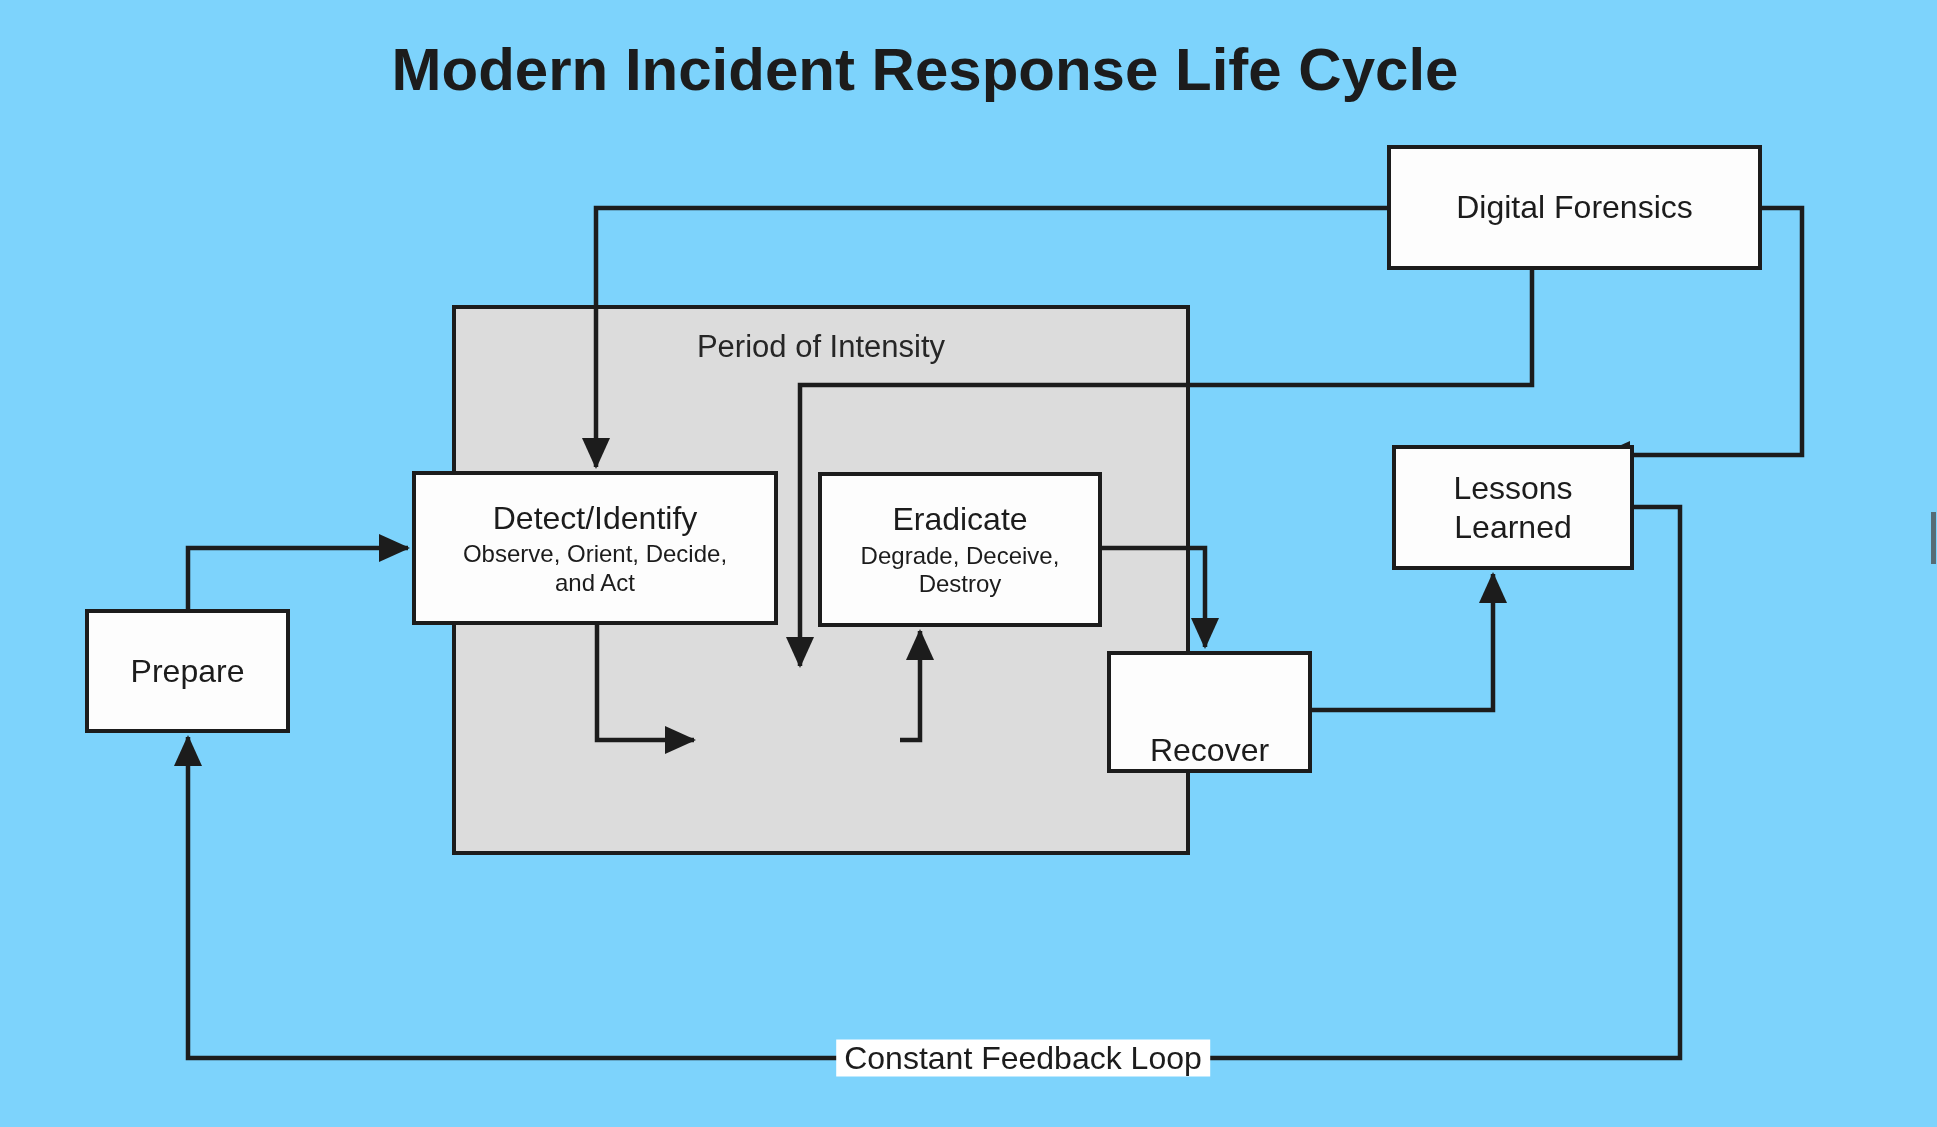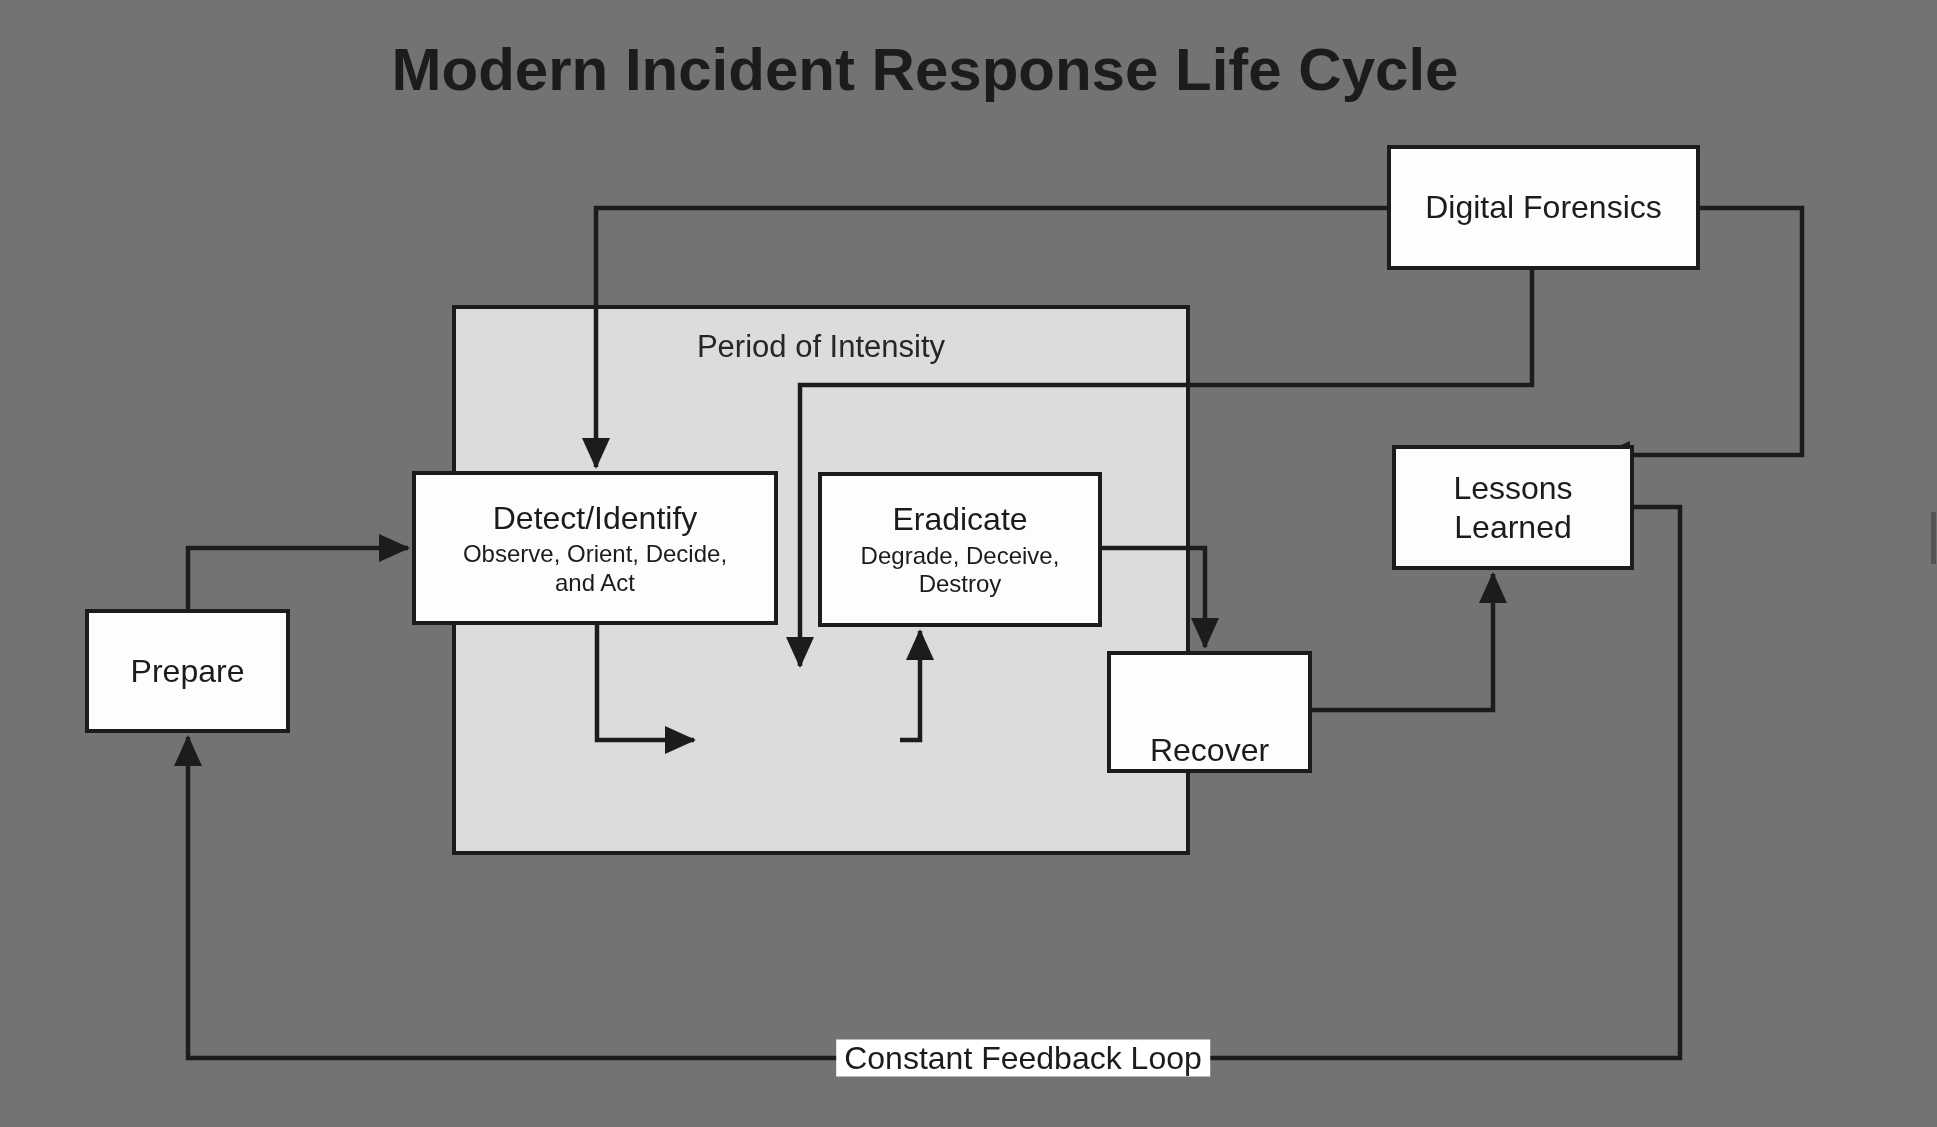--- a/index.html
+++ b/index.html
@@ -1,19 +1,19 @@
 <!DOCTYPE html>
 <html><head>
 <meta charset="utf-8">
 <style>
   html,body{margin:0;padding:0;background:#e8e8e8;}
   .stage{
     position:relative;
     width:1937px;height:1127px;
-    background:#737373;
+    background:#7dd3fc;
     overflow:hidden;
     font-family:"Liberation Sans", sans-serif;
     color:#1c1c1c;
   }
   .diagram-title{
     position:absolute;
     left:0;top:40px;width:1850px;
     text-align:center;
     font-size:60px;
     font-weight:bold;
@@ -55,21 +55,21 @@
     justify-content:center;
     text-align:center;
     z-index:3;
     line-height:1.2;
   }
   .box .main-label{ font-size:32px; }
   .box .sub-label{ font-size:24px; line-height:1.18; margin-top:3px; }
   .box .sub-line{ display:block; }
   .box .main-line{ display:block; font-size:32px; }
 
-  .b-digital-forensics{ left:1387px; top:145px; width:313px; height:125px; }
+  .b-digital-forensics{ left:1387px; top:145px; width:375px; height:125px; }
   .b-prepare          { left:85px;   top:609px; width:205px; height:124px; }
   .b-detect           { left:412px;  top:471px; width:366px; height:154px; }
   .b-eradicate        { left:818px;  top:472px; width:284px; height:155px; }
   .b-contain          { left:698px;  top:670px; width:204px; height:142px; }
   .b-recover          { left:1107px; top:651px; width:205px; height:122px;justify-content:flex-end; }
   .b-lessons          { left:1392px; top:445px; width:242px; height:125px; }
   .b-communication    { left:373px;  top:855px; width:957px; height:103px; }
 
   .feedback-label{
     position:absolute;

